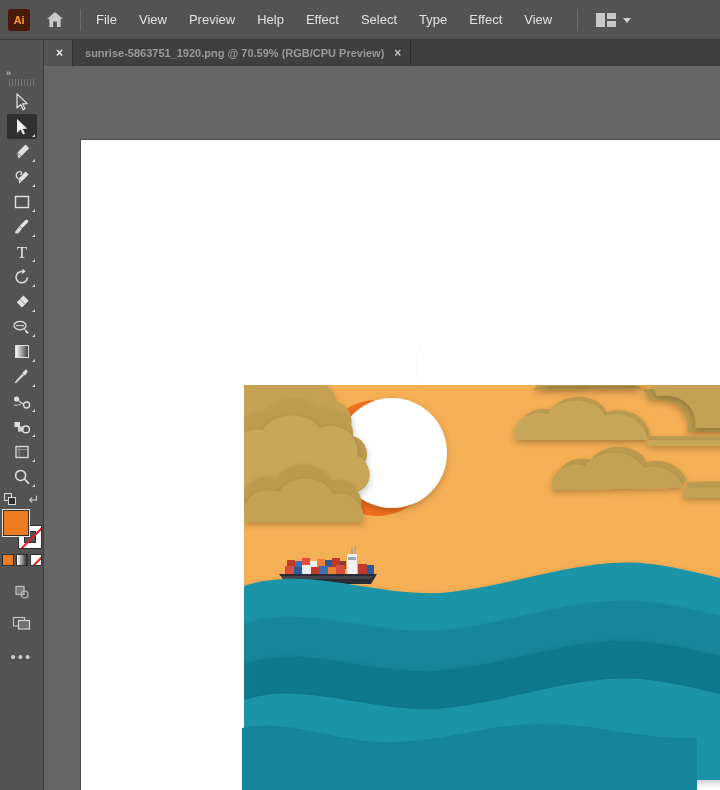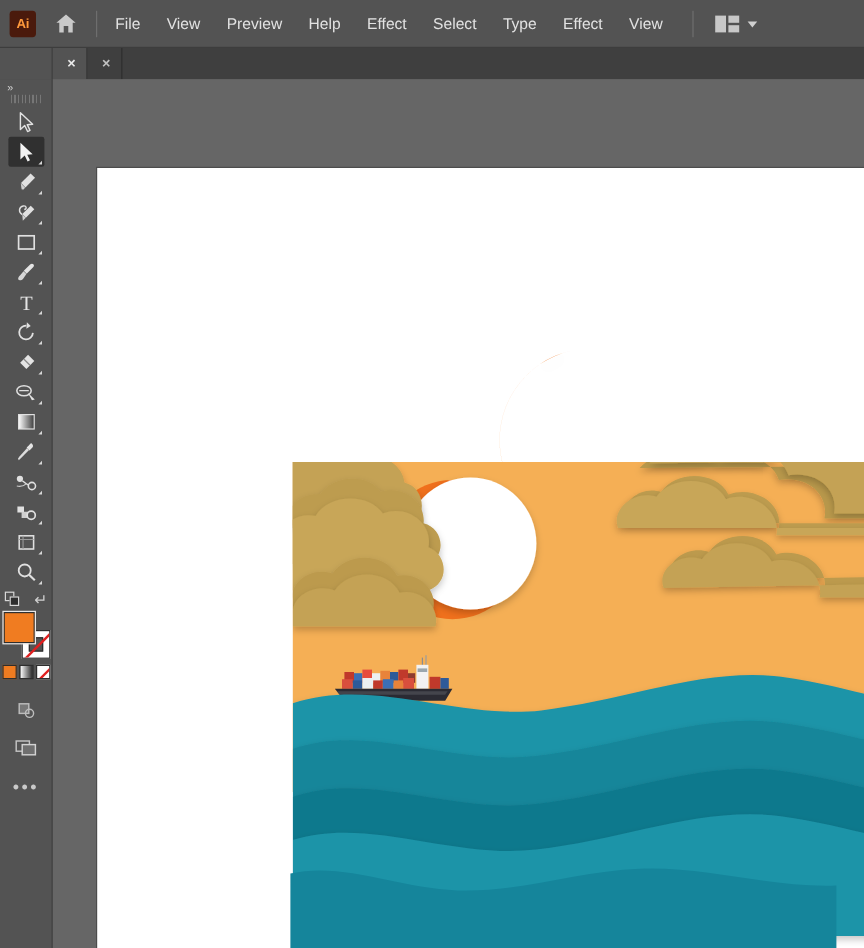--- a/index.html
+++ b/index.html
@@ -266,20 +266,21 @@
       <div class="chev-down"></div>
     </div>
   </div>
 
   <div class="tabbar">
     <div class="tabbar-gutter"></div>
     <div class="tab active">
       <span class="tab-close">×</span>
     </div>
     <div class="tab inactive">
+      <span>sunrise-5863751_1920.png @ 70.59% (RGB/CPU Preview)</span>
       <span class="tab-close">×</span>
     </div>
   </div>
 
   <div class="toolbar">
     <div class="tb-expand">»</div>
     <div class="tb-grip"></div>
 
     <div class="tool">
       <svg width="14" height="18" viewBox="0 0 14 18">

